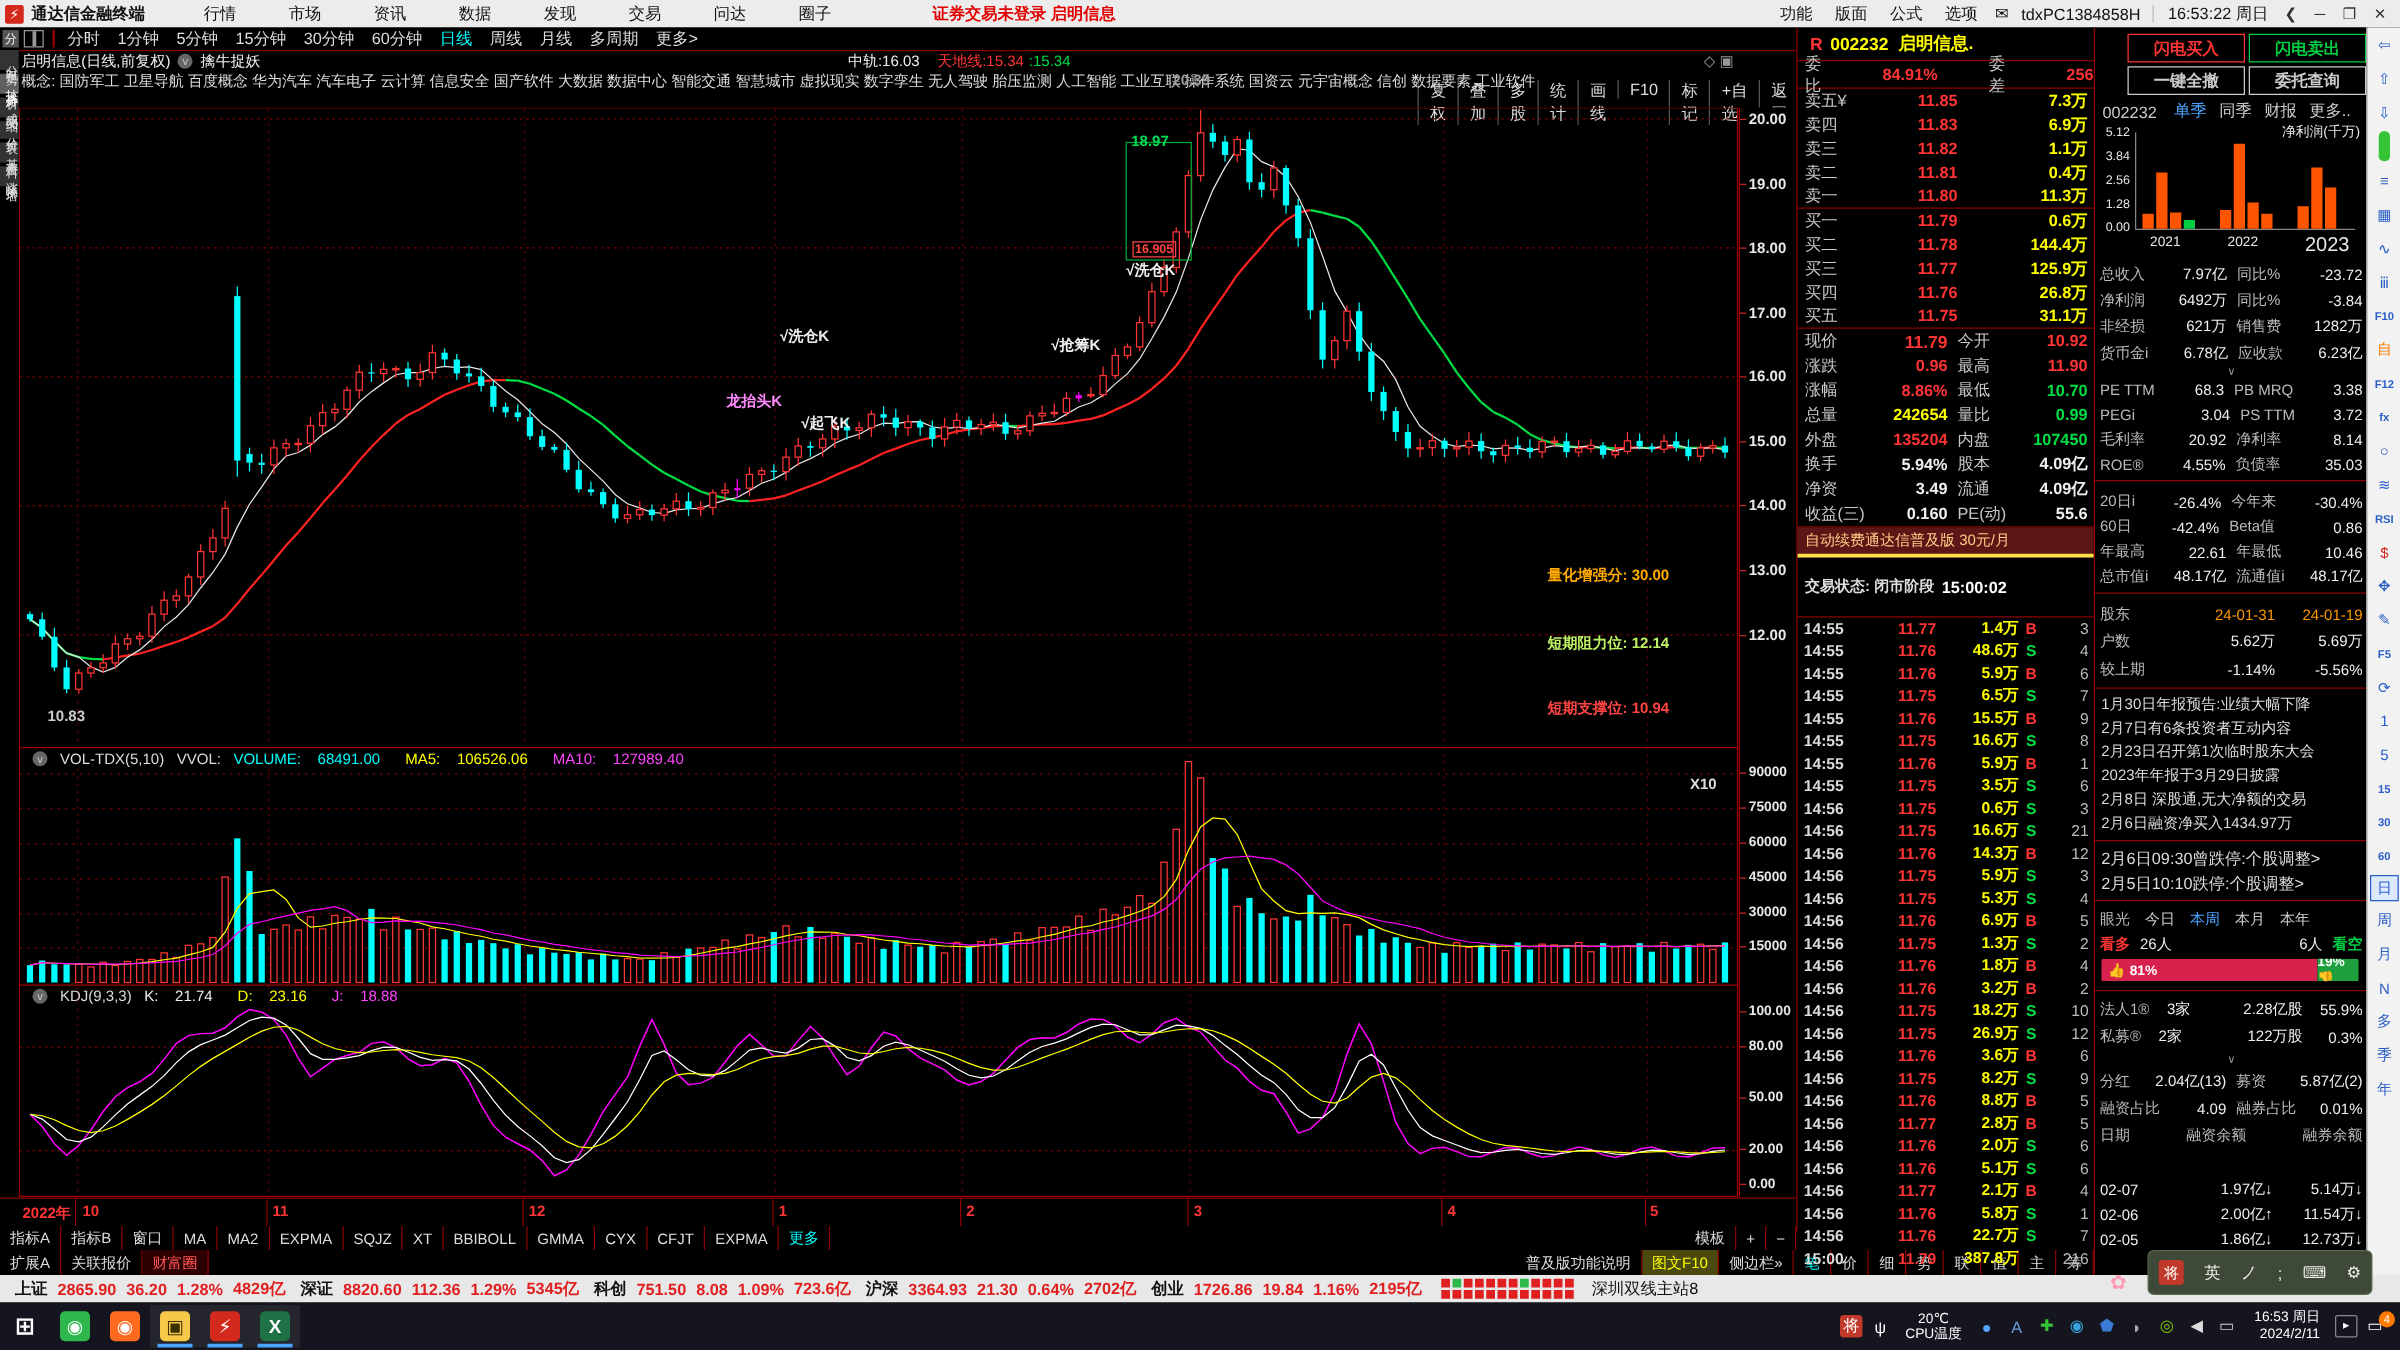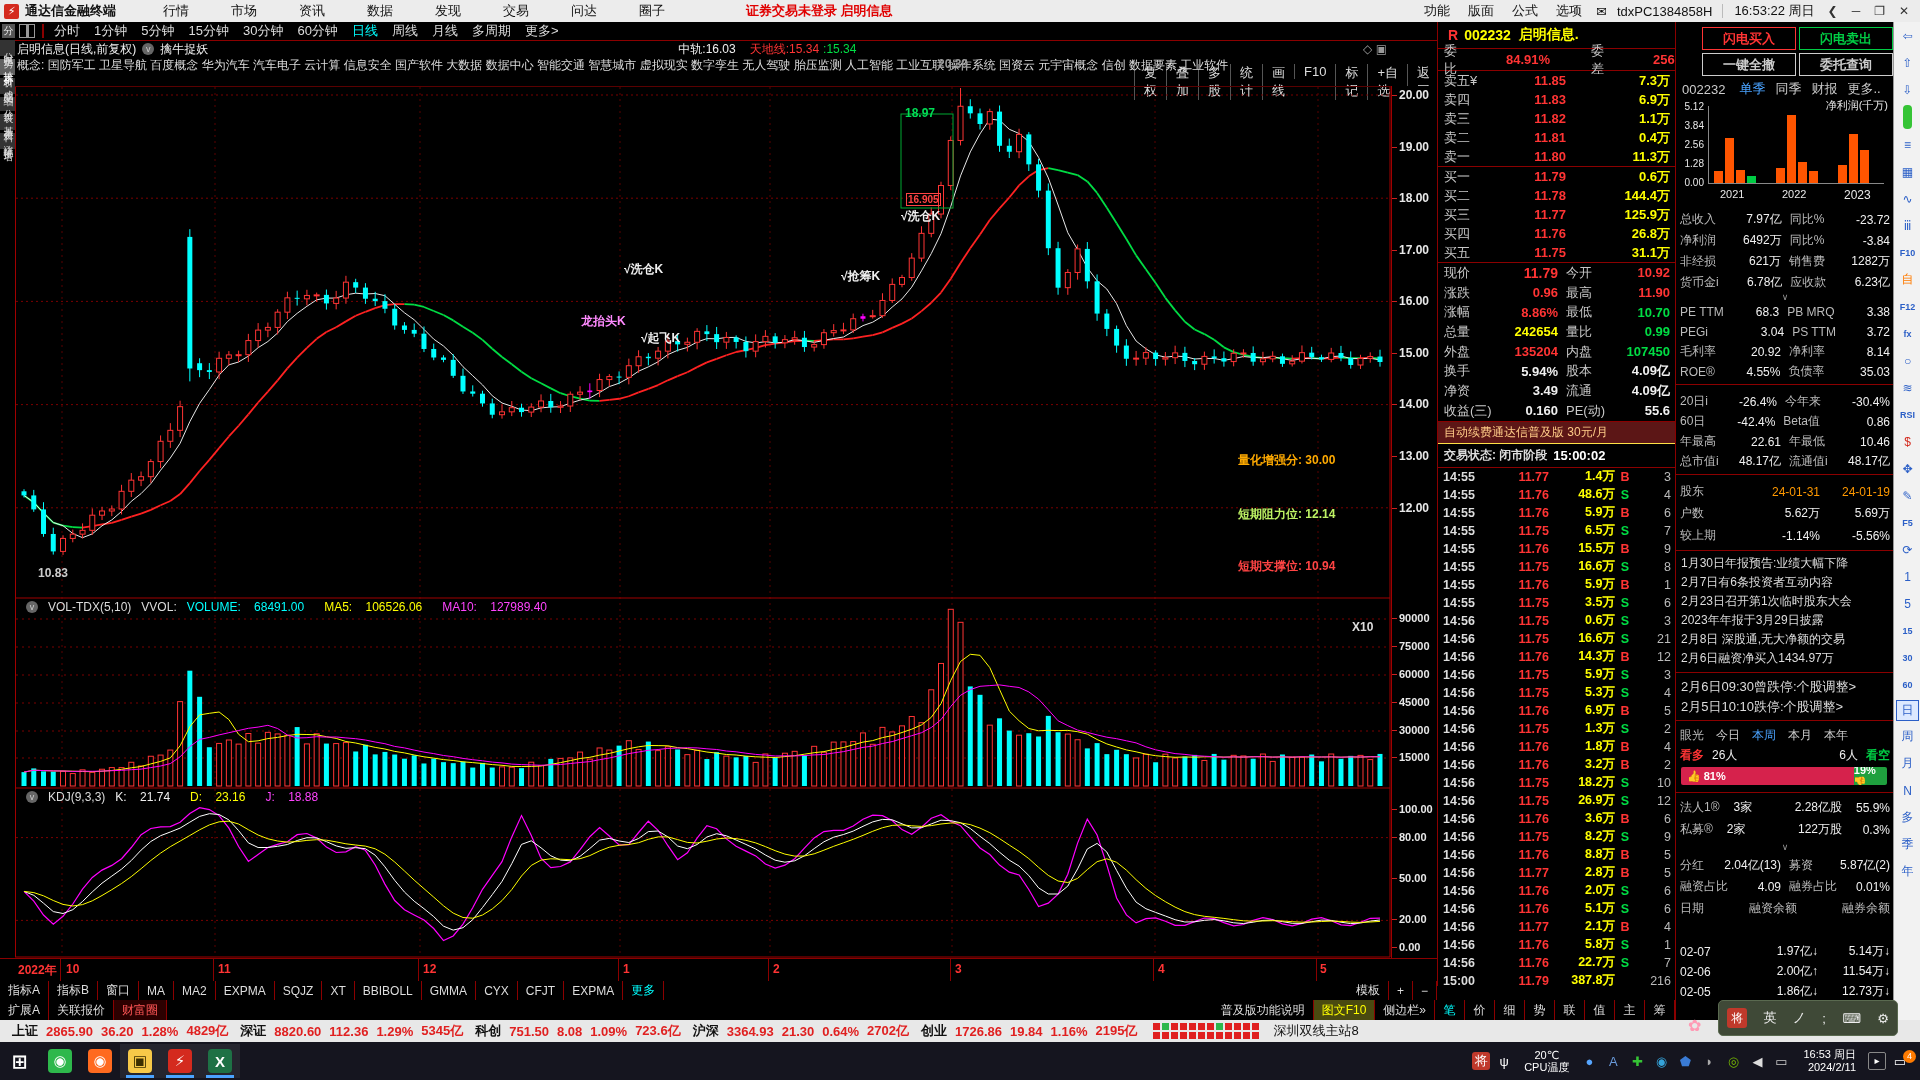--- a/index.html
+++ b/index.html
@@ -65,22 +65,22 @@
   .qrow{height:19px;display:flex;align-items:center;font-size:13px;padding:0 6px;}
   .qrow .ql{width:52px;color:#c8c8c8;font-weight:normal;}
   .qrow .qp{width:70px;text-align:right;}
   .qrow .qv{flex:1;text-align:right;}
   .qsec{border-bottom:1px solid #8b0000;}
   .irow{height:19.7px;display:flex;align-items:center;font-size:13px;padding:0 6px;}
   .irow .il{width:52px;color:#c8c8c8;font-weight:normal;}
   .irow .iv{width:62px;text-align:right;}
   .irow .il2{width:52px;color:#c8c8c8;padding-left:8px;font-weight:normal;}
   .irow .iv2{flex:1;text-align:right;}
-  #q-promo{height:21px;background:#5c1616;color:#ffcc88;font-size:12px;display:flex;align-items:center;padding:0 6px;border-bottom:1px solid #fde047;font-weight:normal;}
-  #q-status{height:23px;display:flex;align-items:center;font-size:12px;color:#ddd;padding:0 6px;border-bottom:1px solid #8b0000;}
+  #q-promo{height:21px;background:#5c1616;color:#ffcc88;font-size:12px;display:flex;align-items:center;padding:0 6px;border-bottom:3px solid #fde047;font-weight:normal;}
+  #q-status{height:23px;display:flex;align-items:center;font-size:12px;color:#ddd;padding:12px 6px;border-bottom:1px solid #8b0000;}
   #tick-list{height:522px;overflow:hidden;}
   .trow{height:18px;display:flex;align-items:center;font-size:12.5px;padding:0 5px;}
   .trow .tt{width:42px;color:#dcdcdc;}
   .trow .tp{width:64px;text-align:right;color:#ff3434;}
   .trow .tv{width:66px;text-align:right;color:#ffff00;}
   .trow .tf{width:20px;text-align:center;}
   .trow .tc{flex:1;text-align:right;color:#bbbbbb;font-weight:normal;}
   
   #fin-col{left:1675px;top:22px;width:218px;height:998px;background:#000;border-left:1px solid #8b0000;border-right:1px solid #8b0000;}
   .fbtn{position:absolute;width:92px;height:21px;display:flex;align-items:center;justify-content:center;font-size:13px;font-weight:bold;background:#000;}
@@ -1258,21 +1258,21 @@
         <div style="position: absolute; left: 69px; top: 79.5781px; width: 9px; height: 7.42188px; background: rgb(0, 204, 68);"></div>
         <span style="position: absolute; left: 42px; top: 92px; font-size: 11px;">2021</span>
         <div style="position: absolute; left: 98px; top: 72.1562px; width: 9px; height: 14.8438px; background: rgb(255, 85, 0);"></div>
         <div style="position: absolute; left: 109px; top: 18.7188px; width: 9px; height: 68.2812px; background: rgb(255, 85, 0);"></div>
         <div style="position: absolute; left: 120px; top: 66.2188px; width: 9px; height: 20.7812px; background: rgb(255, 85, 0);"></div>
         <div style="position: absolute; left: 131px; top: 75.125px; width: 9px; height: 11.875px; background: rgb(255, 85, 0);"></div>
         <span style="position: absolute; left: 104px; top: 92px; font-size: 11px;">2022</span>
         <div style="position: absolute; left: 160px; top: 69.1875px; width: 9px; height: 17.8125px; background: rgb(255, 85, 0);"></div>
         <div style="position: absolute; left: 171px; top: 38.0156px; width: 9px; height: 48.9844px; background: rgb(255, 85, 0);"></div>
         <div style="position: absolute; left: 182px; top: 54.3438px; width: 9px; height: 32.6562px; background: rgb(255, 85, 0);"></div>
-        <span style="position: absolute; left: 166px; top: 92px; font-size: 12px;">2023</span>
+        <span style="position: absolute; left: 166px; top: 92px; font-size: 16px;">2023</span>
       </div>
       <div class="frow" style="top: 188px;">
         <span class="fl">总收入</span>
         <span class="fv" style="flex: 1 1 0%; text-align: right;">7.97亿</span>
         <span class="fl" style="margin-left: 8px;">同比%</span>
         <span class="fv" style="flex: 1 1 0%; text-align: right;">-23.72</span>
       </div>
       <div class="frow" style="top: 209px;">
         <span class="fl">净利润</span>
         <span class="fv" style="flex: 1 1 0%; text-align: right;">6492万</span>

